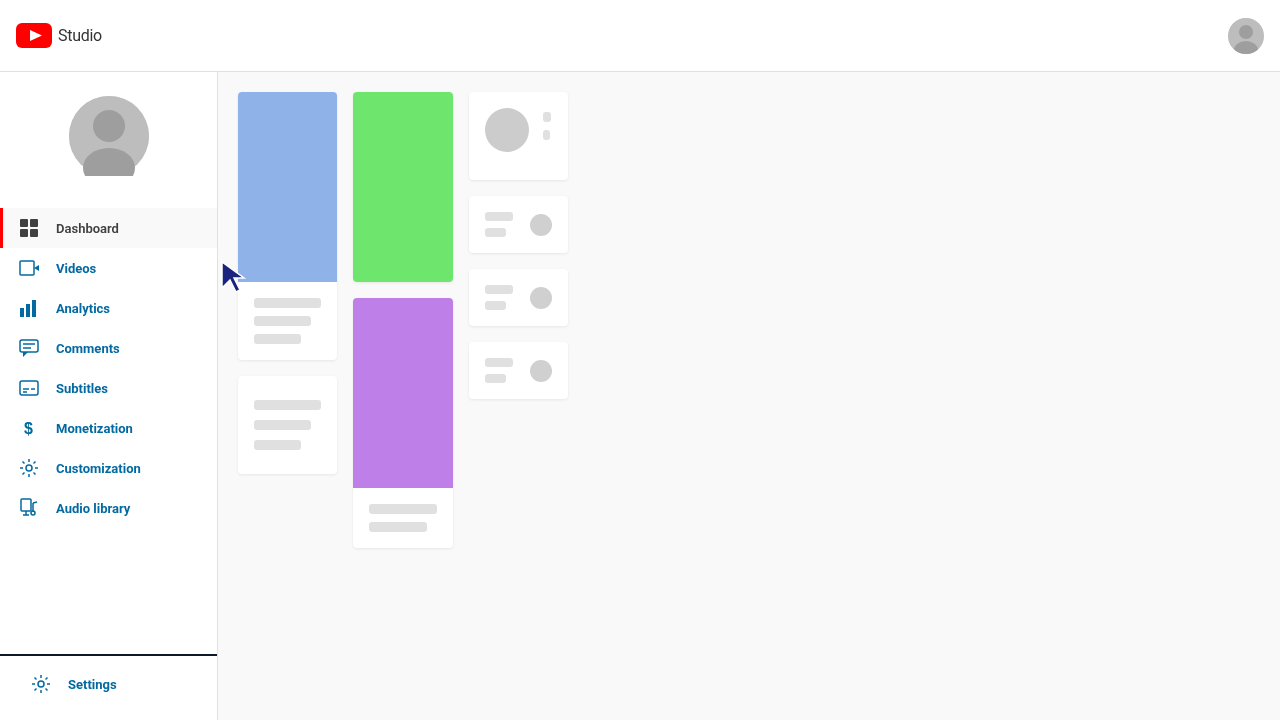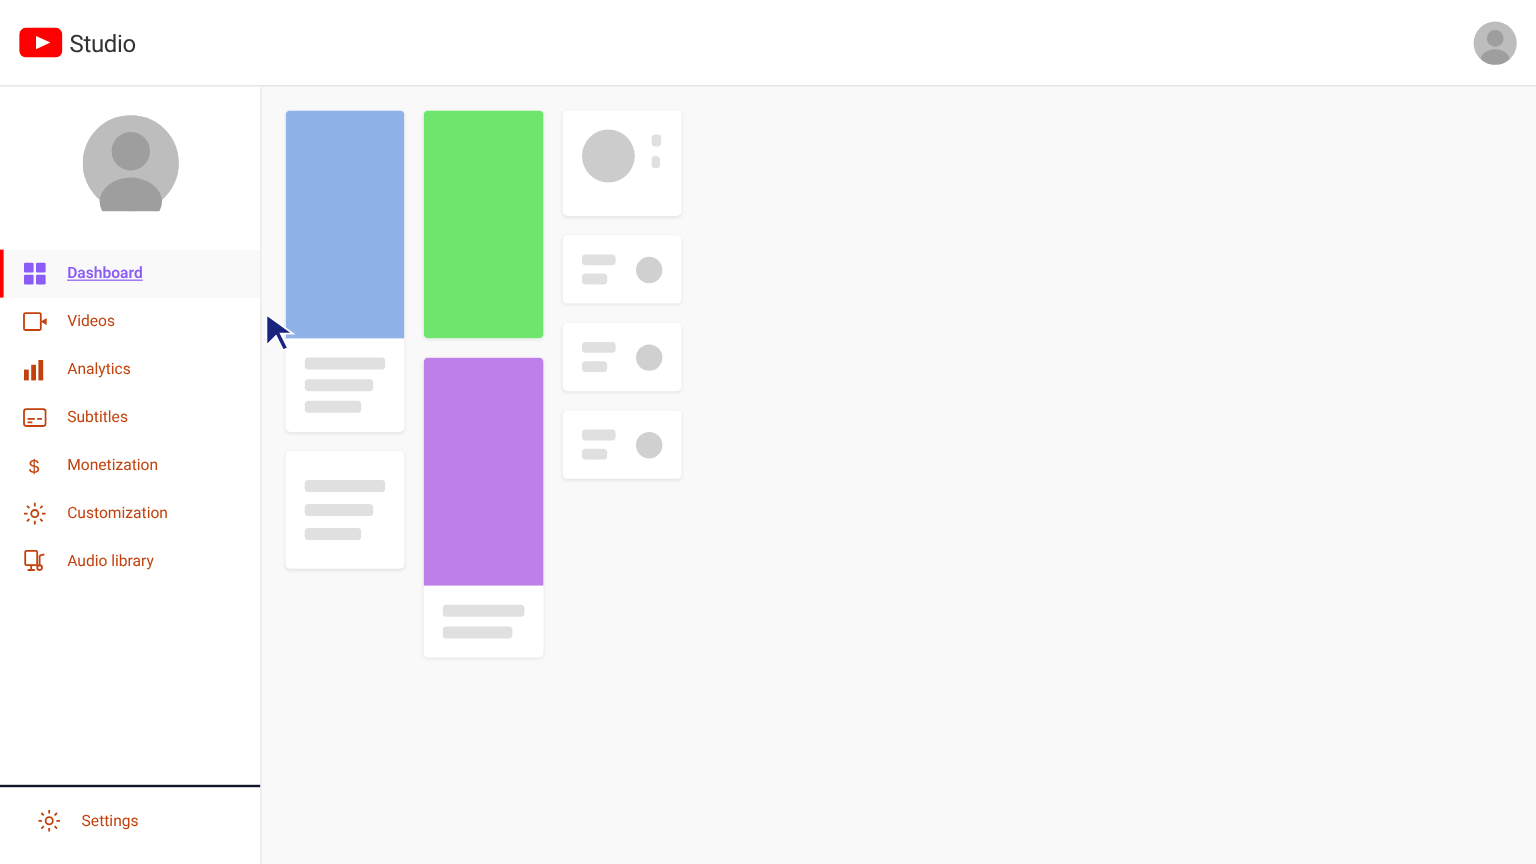--- a/index.html
+++ b/index.html
@@ -20,21 +20,21 @@
     .header-logo {
       display: flex;
       align-items: center;
       gap: 6px;
     }
     .yt-icon {
       width: 36px;
       height: 25px;
     }
     .studio-text {
-      font-size: 20px;
+      font-size: 16px;
       font-weight: 400;
       color: #333;
       letter-spacing: -0.3px;
     }
     .header-avatar {
       width: 36px;
       height: 36px;
       border-radius: 50%;
       background: #ccc;
       display: flex;
@@ -82,29 +82,28 @@
     }
     .nav-item {
       display: flex;
       align-items: center;
       gap: 16px;
       padding: 0 18px;
       height: 40px;
       cursor: pointer;
       border-radius: 0;
       position: relative;
-      color: #c2410c;
+      color: #0369a1;
       font-size: 13px;
-      font-weight: 400;
+      font-weight: 700;
     }
     .nav-item.active {
-      color: #8b5cf6;
+      color: #404040;
       font-weight: 600;
       background: #f9f9f9;
-      text-decoration: underline;
     }
     .nav-item.active::before {
       content: '';
       position: absolute;
       left: 0;
       top: 0;
       bottom: 0;
       width: 3px;
       background: #ff0000;
     }
@@ -331,20 +330,31 @@
         <span class="nav-icon">
           <svg width="20" height="20" viewBox="0 0 20 20" fill="currentColor">
             <rect x="1" y="10" width="4" height="9"></rect>
             <rect x="7" y="6" width="4" height="13"></rect>
             <rect x="13" y="2" width="4" height="17"></rect>
           </svg>
         </span>
         <span>Analytics</span>
       </div>
 
+      <div class="nav-item">
+        <span class="nav-icon">
+          <svg width="20" height="20" viewBox="0 0 20 20" fill="none" stroke="currentColor" stroke-width="1.5">
+            <rect x="1" y="2" width="18" height="12" rx="2"></rect>
+            <line x1="4" y1="6" x2="16" y2="6"></line>
+            <line x1="4" y1="10" x2="12" y2="10"></line>
+            <polygon points="4,14 4,19 9,14" fill="currentColor" stroke="none"></polygon>
+          </svg>
+        </span>
+        <span>Comments</span>
+      </div>
 
       <div class="nav-item">
         <span class="nav-icon">
           <svg width="20" height="20" viewBox="0 0 20 20" fill="none" stroke="currentColor" stroke-width="1.5">
             <rect x="1" y="3" width="18" height="14" rx="2"></rect>
             <line x1="4" y1="11" x2="10" y2="11"></line>
             <line x1="12" y1="11" x2="16" y2="11"></line>
             <line x1="4" y1="14" x2="8" y2="14"></line>
           </svg>
         </span>

